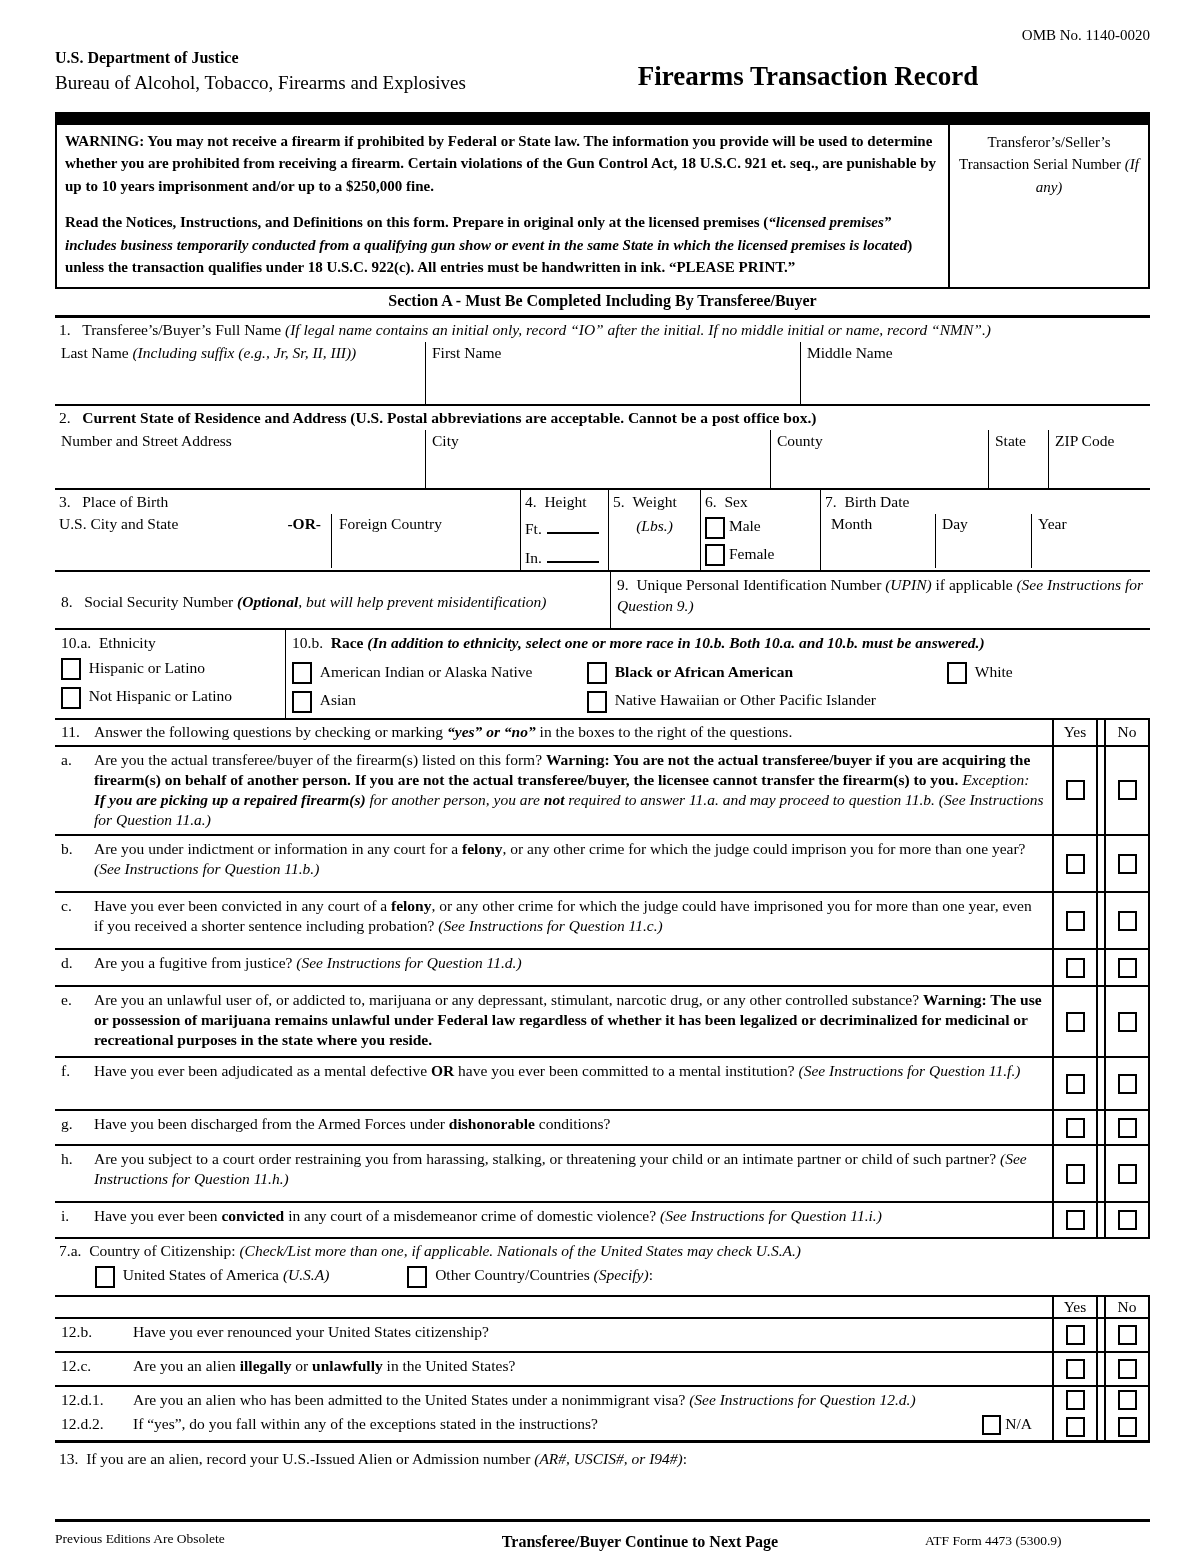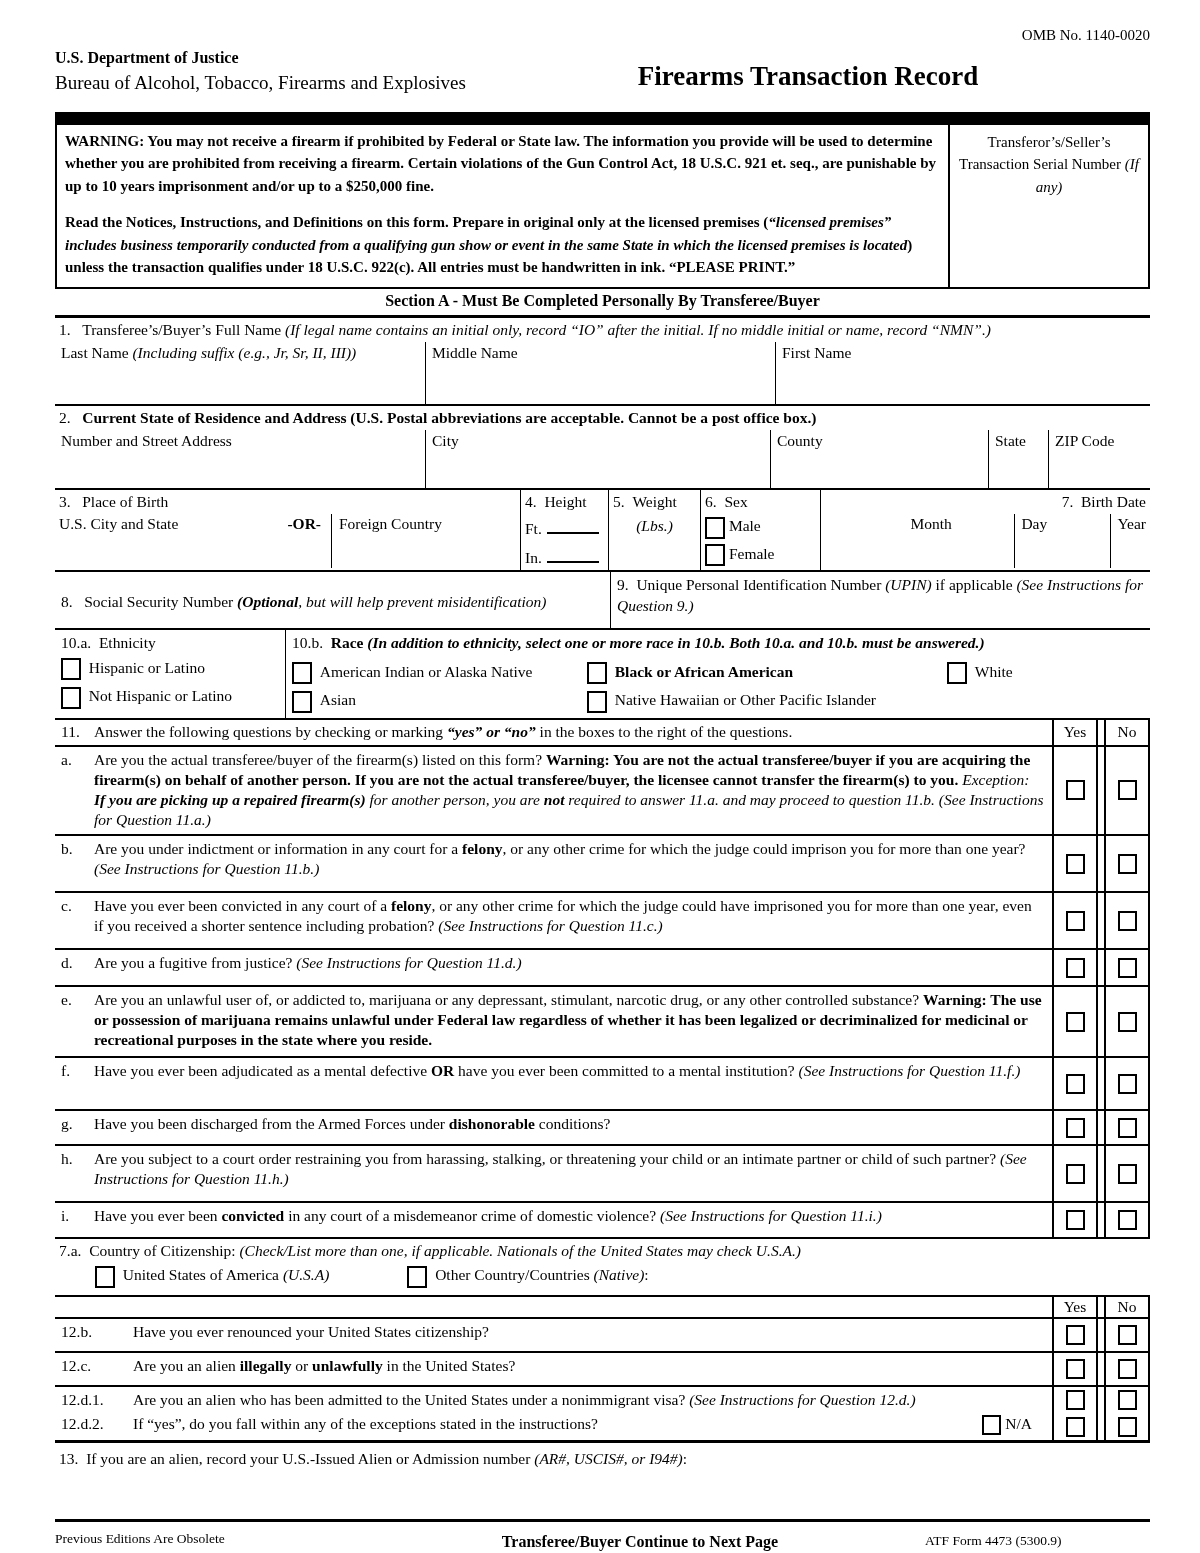--- a/index.html
+++ b/index.html
@@ -81,30 +81,30 @@
       <div class="warncell">
         <p>WARNING:  You may not receive a firearm if prohibited by Federal or State law.  The information you provide will be used to determine whether you are prohibited from receiving a firearm.  Certain violations of the Gun Control Act, 18 U.S.C. 921 et. seq., are punishable by up to 10 years imprisonment and/or up to a $250,000 fine.</p>
         <p><span>Read the Notices, Instructions, and Definitions on this form.  Prepare in original only at the licensed premises (</span><span class="bi">“licensed premises” includes business temporarily conducted from a qualifying gun show or event in the same State in which the licensed premises is located</span><span>) unless the transaction qualifies under 18 U.S.C. 922(c).  All entries must be handwritten in ink.  “PLEASE PRINT.”</span></p>
       </div>
       <div class="serialcell">
         <span>Transferor’s/Seller’s Transaction Serial Number </span><span class="i">(If any)</span>
       </div>
     </div>
   </div>
 
-  <div class="secA">Section A - Must Be Completed Personally By Transferee/Buyer</div>
+  <div class="secA">Section A - Must Be Completed Including By Transferee/Buyer</div>
 
   <div class="row">
     <div class="pad">
       <span>1.</span>&nbsp;&nbsp;&nbsp;<span>Transferee’s/Buyer’s Full Name </span><span class="i">(If legal name contains an initial only, record “IO” after the initial.  If no middle initial or name, record “NMN”.)</span>
     </div>
     <div class="cols" style="min-height:62px;">
       <div class="col" style="width:370px;"><span>Last Name </span><span class="i">(Including suffix (e.g., Jr, Sr, II, III))</span></div>
+      <div class="col" style="width:375px;"><span>First Name</span></div>
       <div class="col" style="flex:1;"><span>Middle Name</span></div>
-      <div class="col" style="width:375px;"><span>First Name</span></div>
     </div>
   </div>
 
   <div class="row">
     <div class="pad b">
       <span style="font-weight:normal">2.</span>&nbsp;&nbsp;&nbsp;<span>Current State of Residence and Address  </span><span>(U.S. Postal abbreviations are acceptable.  Cannot be a post office box.)</span>
     </div>
     <div class="cols" style="min-height:58px;">
       <div class="col" style="width:370px;"><span>Number and Street Address</span></div>
       <div class="col" style="width:345px;"><span>City</span></div>
@@ -132,21 +132,21 @@
     </div>
     <div class="cell" style="width:92px;">
       <div><span>5.</span>&nbsp;&nbsp;<span>Weight</span></div>
       <div class="i" style="margin-top:4px;text-align:center;">(Lbs.)</div>
     </div>
     <div class="cell" style="width:120px;">
       <div><span>6.</span>&nbsp;&nbsp;<span>Sex</span></div>
       <div style="margin-top:4px;"><span class="cb"></span>&nbsp;<span>Male</span></div>
       <div style="margin-top:5px;"><span class="cb"></span>&nbsp;<span>Female</span></div>
     </div>
-    <div class="cell" style="flex:1;align-items:flex-end;">
+    <div class="cell" style="flex:1;">
       <div><span>7.</span>&nbsp;&nbsp;<span>Birth Date</span></div>
       <div class="bdsplit">
         <div style="width:110px;"><span>Month</span></div>
         <div style="width:96px;"><span>Day</span></div>
         <div style="flex:1;"><span>Year</span></div>
       </div>
     </div>
   </div>
 
   <div class="row cols" style="min-height:56px;">
@@ -313,21 +313,21 @@
         <span class="cb cb-sm"></span>
       </div>
   </div>
 
   <div class="row">
     <div class="pad">
       <span>7.a.</span>&nbsp;&nbsp;<span>Country of Citizenship:  </span><span class="i">(Check/List more than one, if applicable.  Nationals of the United States may check U.S.A.)</span>
     </div>
     <div class="pad" style="padding-left:40px;padding-bottom:7px;display:flex;">
       <div><span class="cb"></span>&nbsp;&nbsp;<span>United States of America </span><span class="i">(U.S.A)</span></div>
-      <div style="margin-left:78px;"><span class="cb"></span>&nbsp;&nbsp;<span>Other Country/Countries </span><span class="i">(Native)</span><span>:</span></div>
+      <div style="margin-left:78px;"><span class="cb"></span>&nbsp;&nbsp;<span>Other Country/Countries </span><span class="i">(Specify)</span><span>:</span></div>
     </div>
   </div>
 
   <div class="row ynrow" style="border-bottom-width:2px;">
     <div class="yntext" style="min-height:20px;padding-top:0;padding-bottom:0;"></div>
     <div class="yncell ynhead">Yes</div>
     <div class="ynspacer"></div>
     <div class="yncell ynhead">No</div>
   </div>
 

